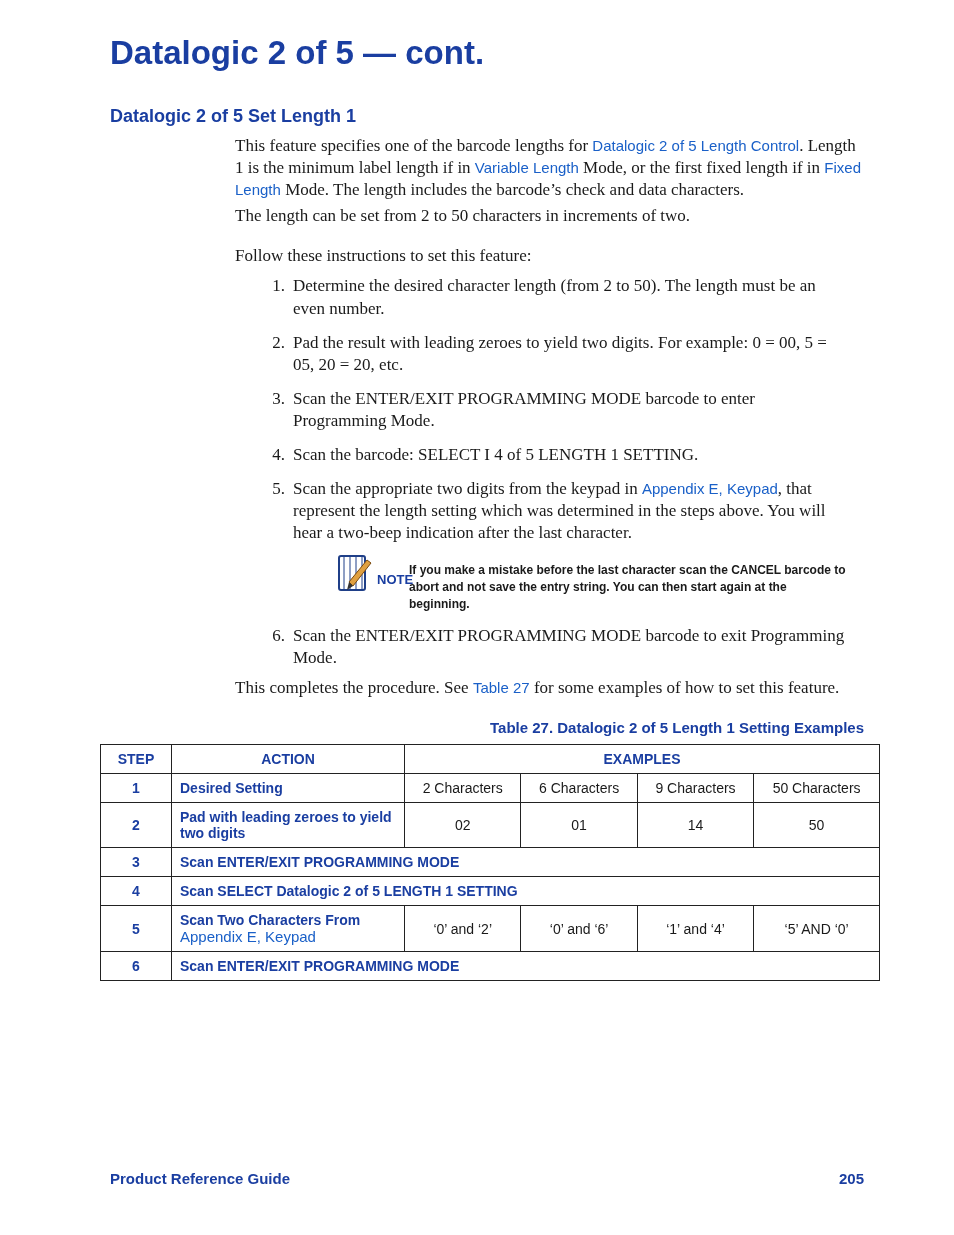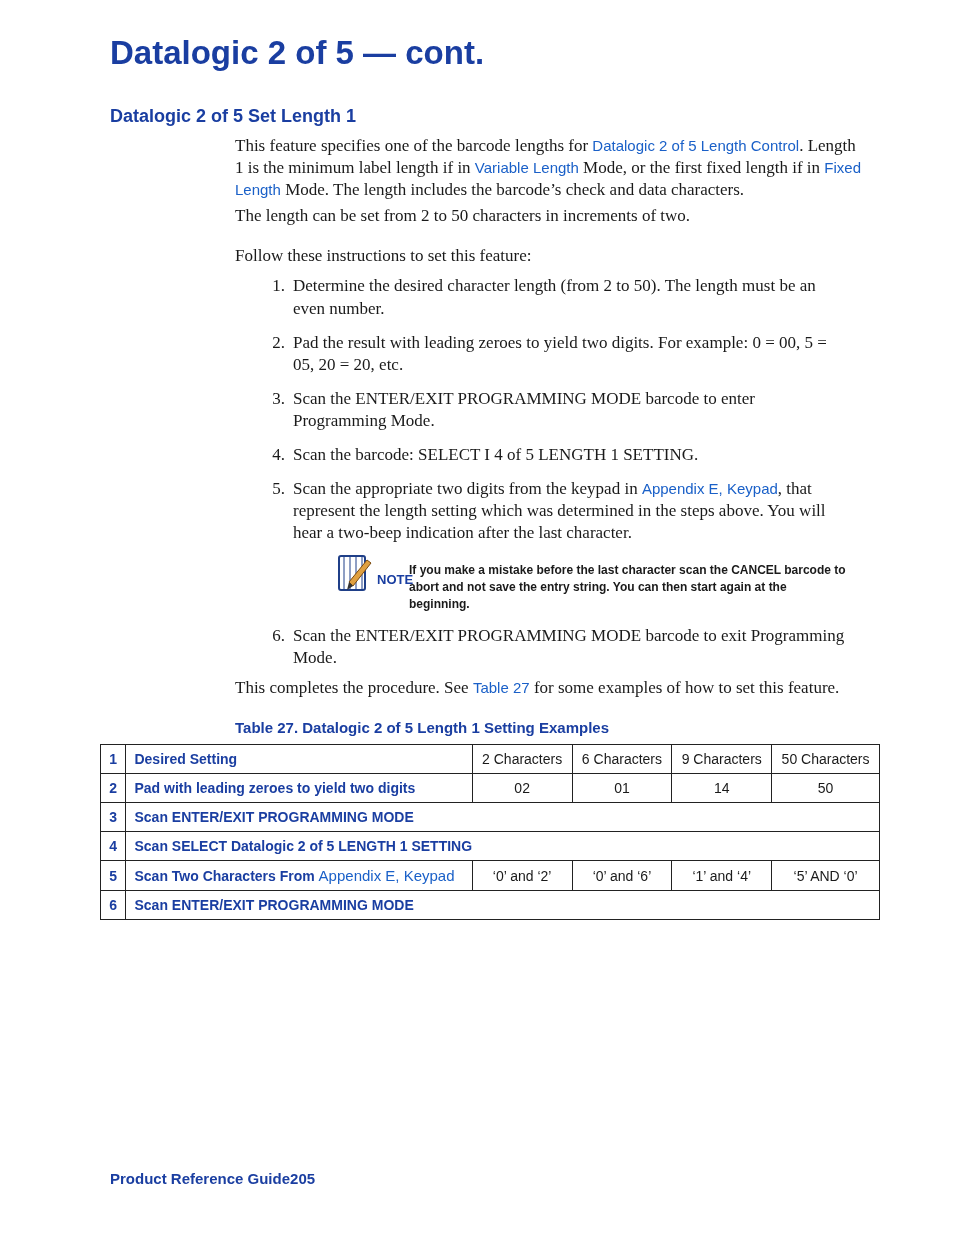--- a/index.html
+++ b/index.html
@@ -109,21 +109,21 @@
     line-height: 1.4;
     flex: 1;
     margin-top: 12px;
   }
   .table-title {
     font-family: Arial, Helvetica, sans-serif;
     font-weight: bold;
     color: #1a3ea1;
     font-size: 15px;
     margin: 20px 0 8px 0;
-    text-align: left;
+    text-align: right;
   }
   .table-wrap { margin-left: 0; }
   table.ex {
     border-collapse: collapse;
     width: 780px;
     font-family: Arial, Helvetica, sans-serif;
     font-size: 14px;
     margin-left: -10px;
   }
   table.ex th, table.ex td {
@@ -141,20 +141,21 @@
   .cell-step { text-align: center; color:#1a3ea1; font-weight:bold; }
   .cell-action-bold  { color:#1a3ea1; font-weight:bold; text-align:left; }
   .cell-action-plain { text-align:left; font-weight:bold; color:#1a3ea1; }
   .cell-ex { text-align:center; }
   .footer {
     position: absolute;
     left: 110px;
     right: 90px;
     bottom: 48px;
     display: flex;
+    justify-content: space-between;
     font-family: Arial, Helvetica, sans-serif;
     font-weight: bold;
     color: #1a3ea1;
     font-size: 15px;
   }
 </style>
 </head>
 <body>
 
 <div class="page">
@@ -203,20 +204,25 @@
     <p class="body-text" style="margin-top:-4px">
       <span>This completes the procedure. See </span><span class="link-like">Table 27</span><span> for some examples of how to set this feature.</span>
     </p>
 
     <div class="table-title">Table 27. Datalogic 2 of 5 Length 1 Setting Examples</div>
   </div>
 
   <div class="table-wrap">
     <table class="ex">
       <tbody>
+          <tr>
+        <th class="hcell-step">STEP</th>
+        <th class="hcell-action">ACTION</th>
+        <th class="hcell-examples" colspan="4">EXAMPLES</th>
+      </tr>
       <tr>
         <td class="cell-step">1</td>
         <td class="cell-action-bold">Desired Setting</td>
         <td class="cell-ex">2 Characters</td>
         <td class="cell-ex">6 Characters</td>
         <td class="cell-ex">9 Characters</td>
         <td class="cell-ex">50 Characters</td>
       </tr>
       <tr>
         <td class="cell-step">2</td>

